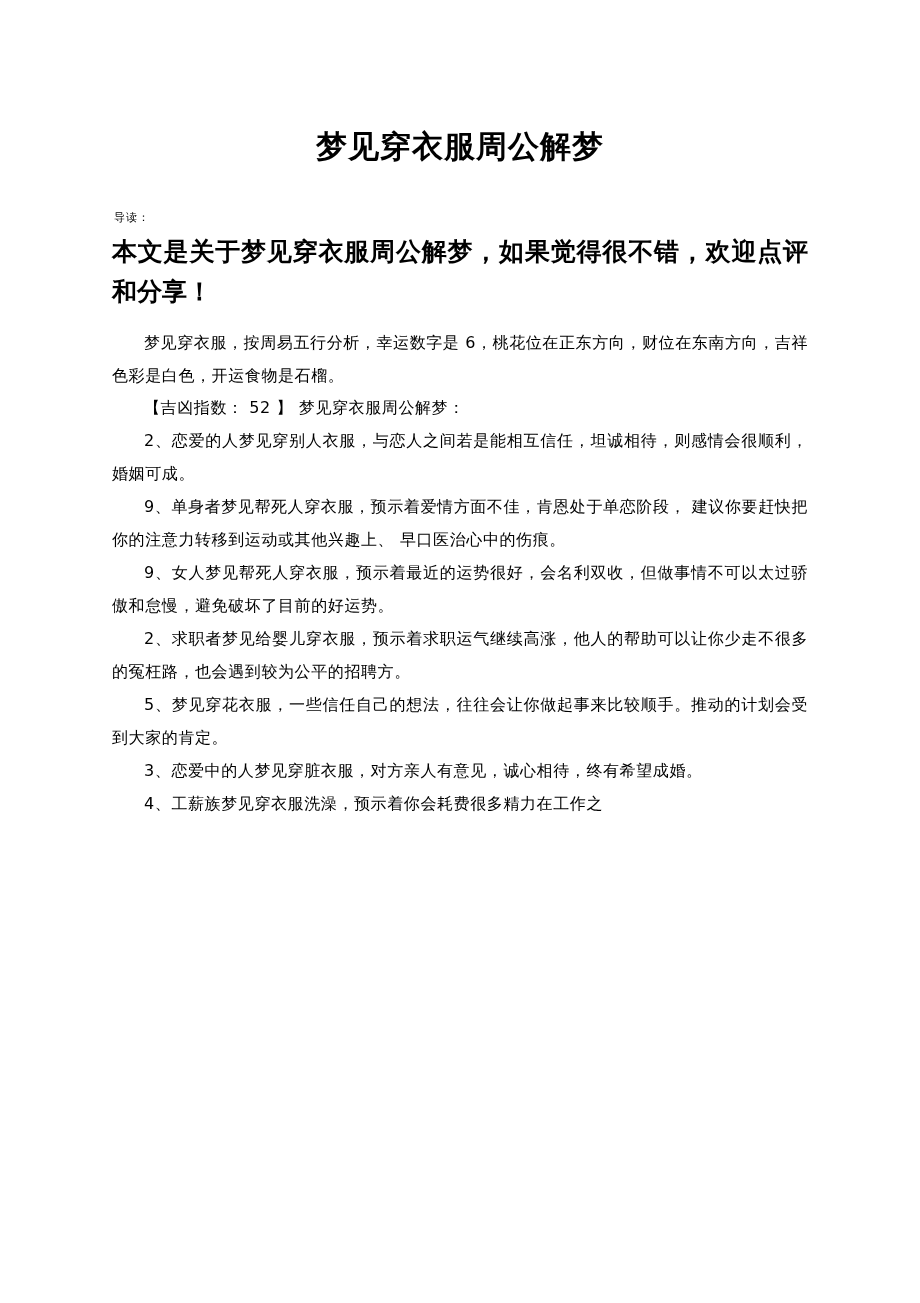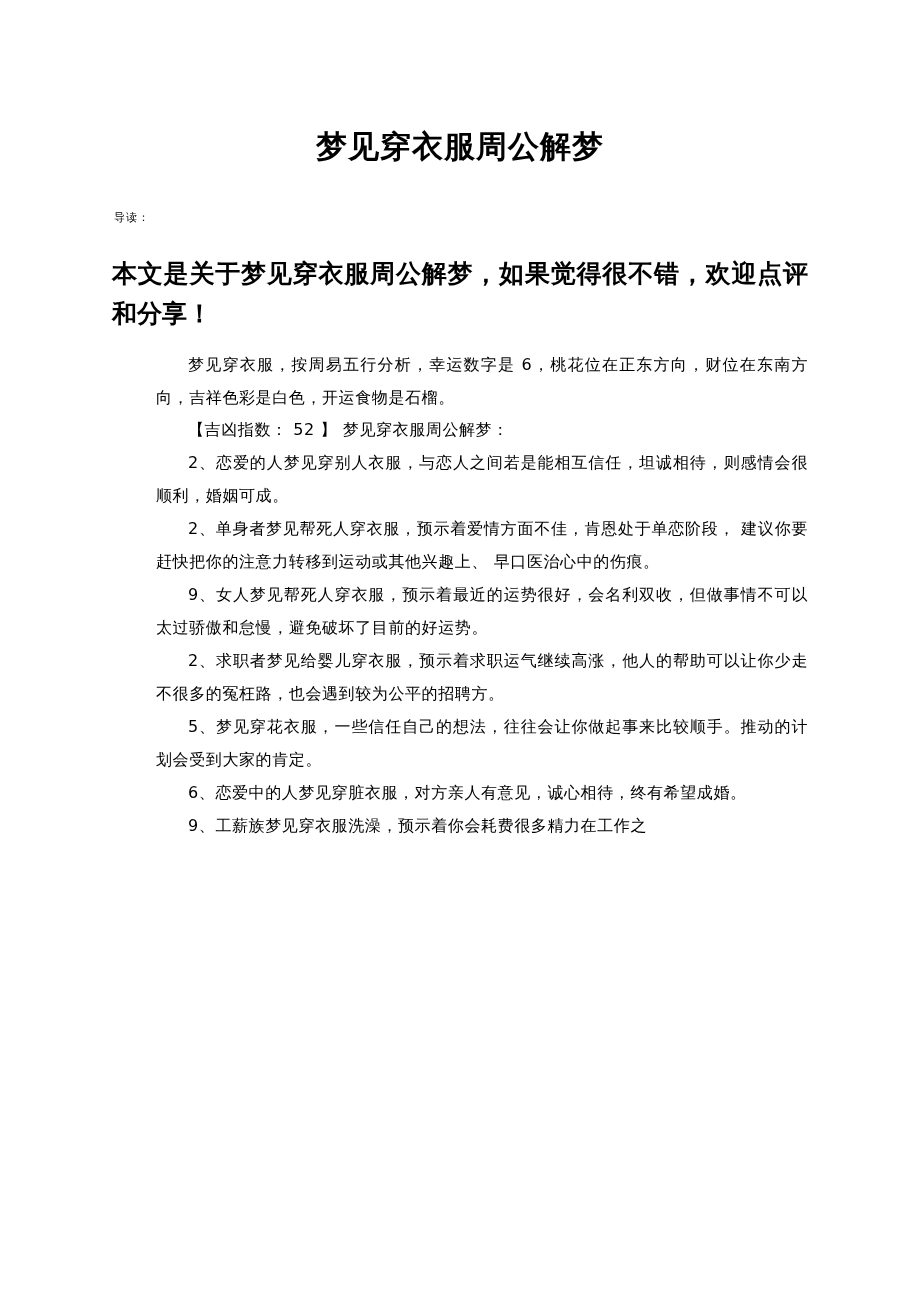--- a/index.html
+++ b/index.html
@@ -35,53 +35,52 @@
     font-size: 11px;
     margin-top: 45px;
     margin-left: 2px;
     line-height: 1.4;
     letter-spacing: 1px;
   }
   .intro {
     font-size: 25px;
     font-weight: bold;
     line-height: 1.62;
-    margin-top: 28px;
+    margin-top: 6px;
     letter-spacing: 0px;
     text-align: justify;
   }
   .para {
     font-size: 16px;
     line-height: 2.06;
     text-indent: 2em;
     margin: 0;
     text-align: justify;
     letter-spacing: 0.6px;
   }
   .body-block {
     margin-top: 14px;
-    margin-left: 44px;
   }
 </style>
 </head>
 <body>
 
 <div class="page">
 
   <h1 class="doc-title">梦见穿衣服周公解梦</h1>
 
   <div class="lead-label">导读：</div>
 
   <div class="intro">本文是关于梦见穿衣服周公解梦，如果觉得很不错，欢迎点评和分享！</div>
 
   <div class="body-block">
     <p class="para">梦见穿衣服，按周易五行分析，幸运数字是 6，桃花位在正东方向，财位在东南方向，吉祥色彩是白色，开运食物是石榴。</p>
     <p class="para">【吉凶指数： 52 】 梦见穿衣服周公解梦：</p>
     <p class="para">2、恋爱的人梦见穿别人衣服，与恋人之间若是能相互信任，坦诚相待，则感情会很顺利，婚姻可成。</p>
-    <p class="para">2、单身者梦见帮死人穿衣服，预示着爱情方面不佳，肯恩处于单恋阶段， 建议你要赶快把你的注意力转移到运动或其他兴趣上、 早口医治心中的伤痕。</p>
+    <p class="para">9、单身者梦见帮死人穿衣服，预示着爱情方面不佳，肯恩处于单恋阶段， 建议你要赶快把你的注意力转移到运动或其他兴趣上、 早口医治心中的伤痕。</p>
     <p class="para">9、女人梦见帮死人穿衣服，预示着最近的运势很好，会名利双收，但做事情不可以太过骄傲和怠慢，避免破坏了目前的好运势。</p>
     <p class="para">2、求职者梦见给婴儿穿衣服，预示着求职运气继续高涨，他人的帮助可以让你少走不很多的冤枉路，也会遇到较为公平的招聘方。</p>
     <p class="para">5、梦见穿花衣服，一些信任自己的想法，往往会让你做起事来比较顺手。推动的计划会受到大家的肯定。</p>
-    <p class="para">6、恋爱中的人梦见穿脏衣服，对方亲人有意见，诚心相待，终有希望成婚。</p>
-    <p class="para">9、工薪族梦见穿衣服洗澡，预示着你会耗费很多精力在工作之</p>
+    <p class="para">3、恋爱中的人梦见穿脏衣服，对方亲人有意见，诚心相待，终有希望成婚。</p>
+    <p class="para">4、工薪族梦见穿衣服洗澡，预示着你会耗费很多精力在工作之</p>
   </div>
 
 </div>
 
 </body></html>

